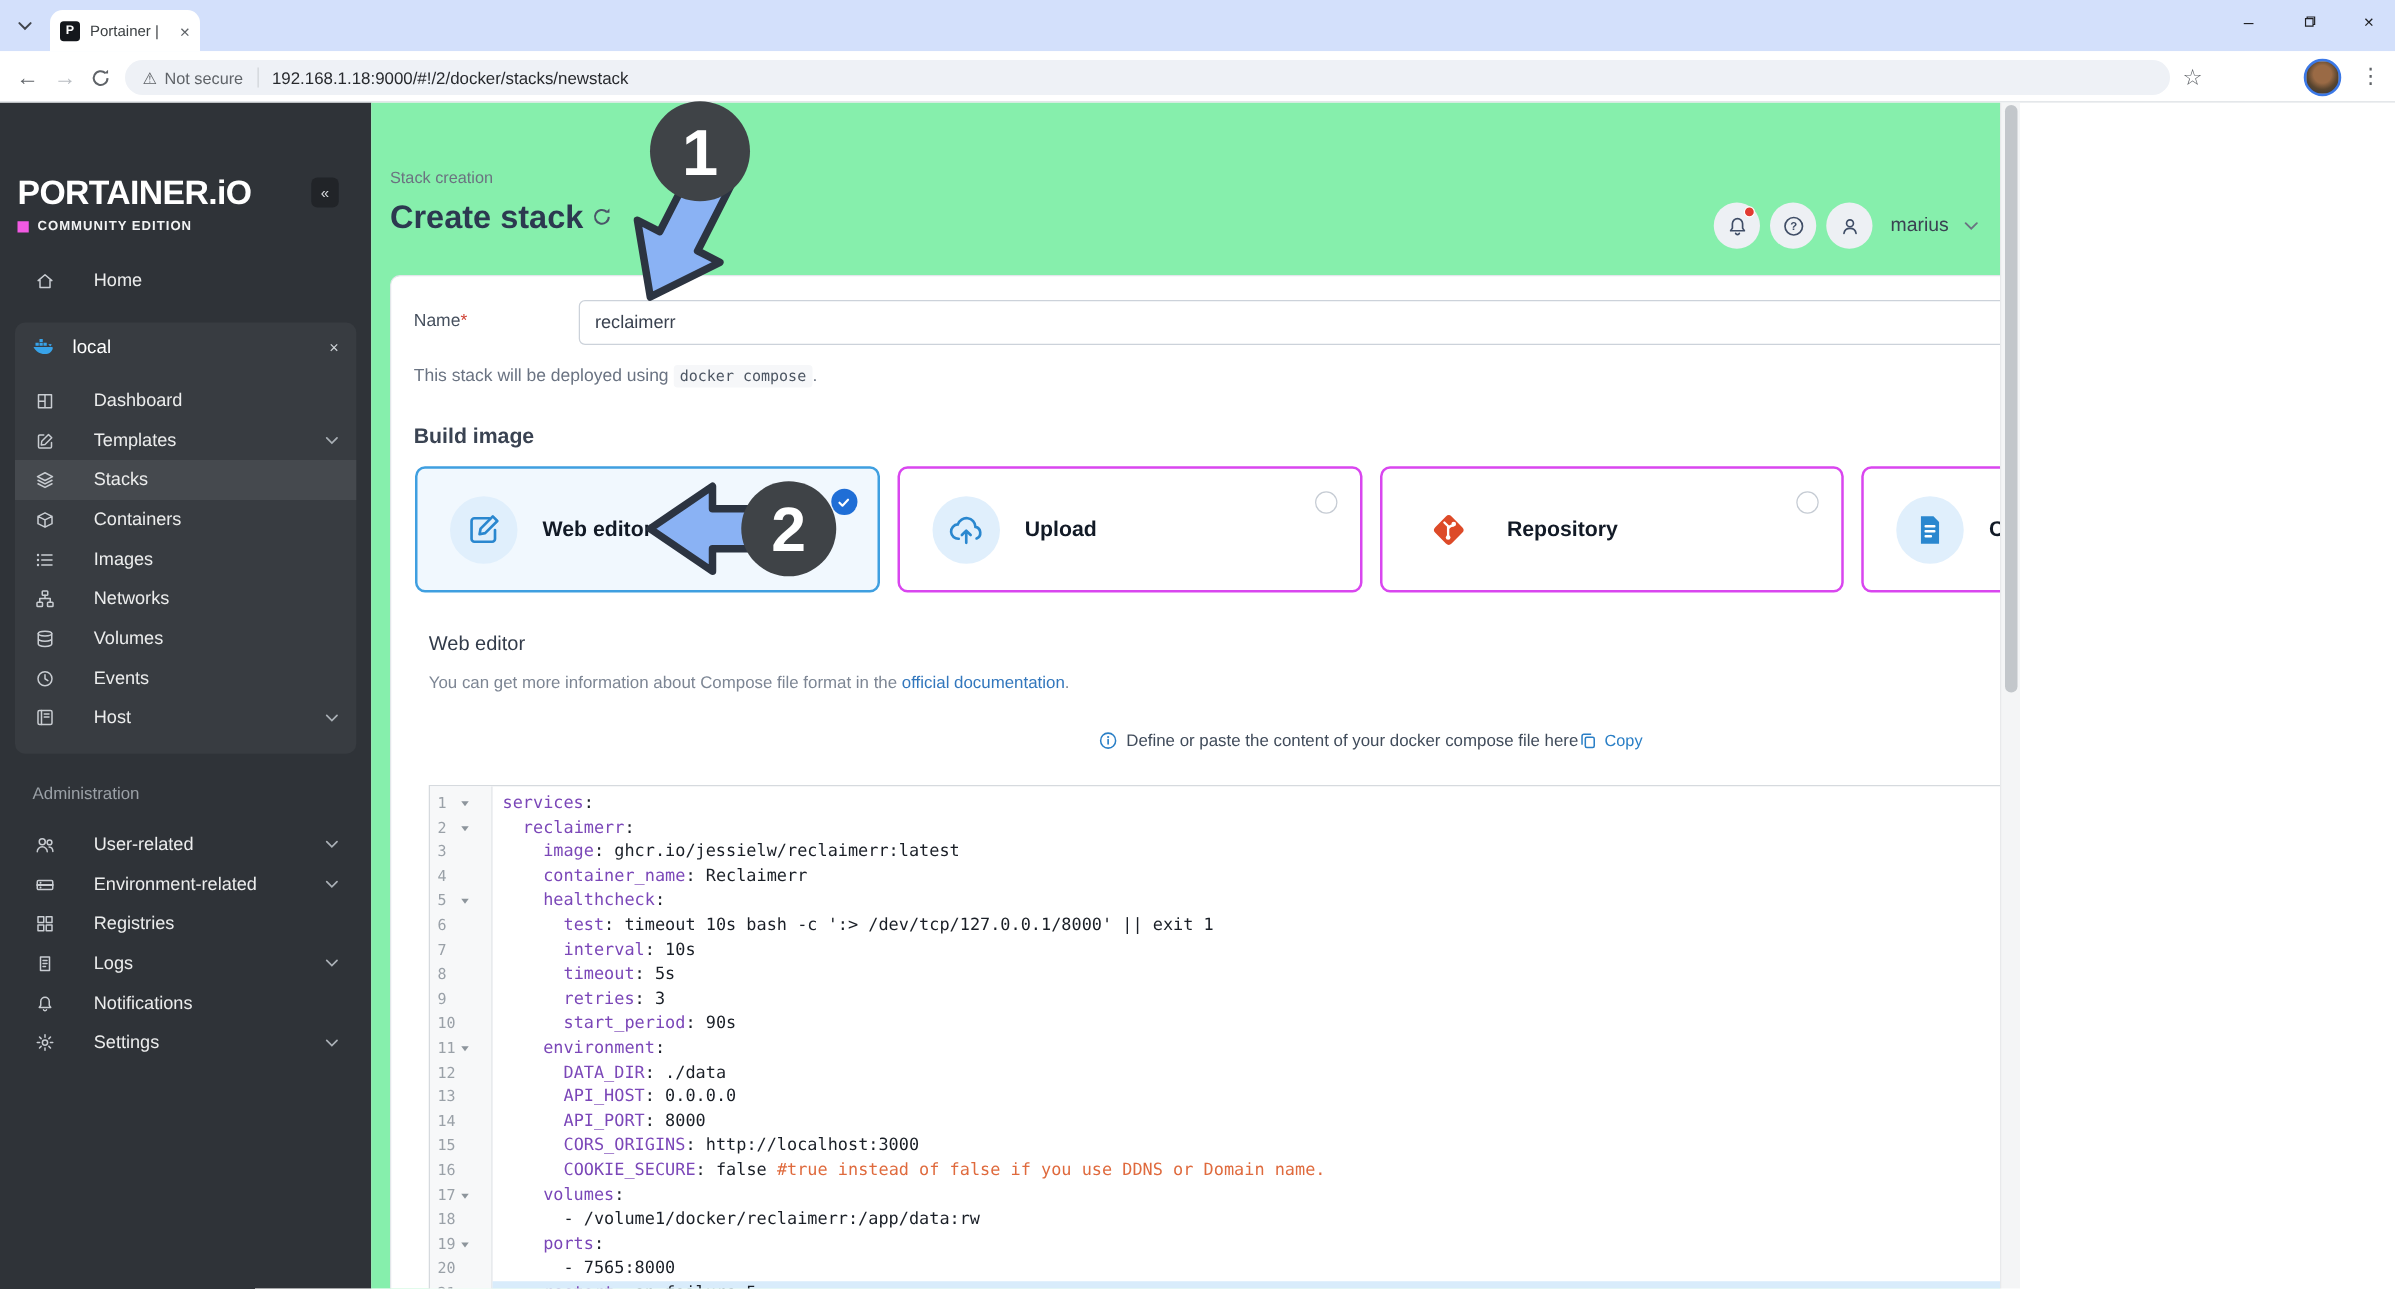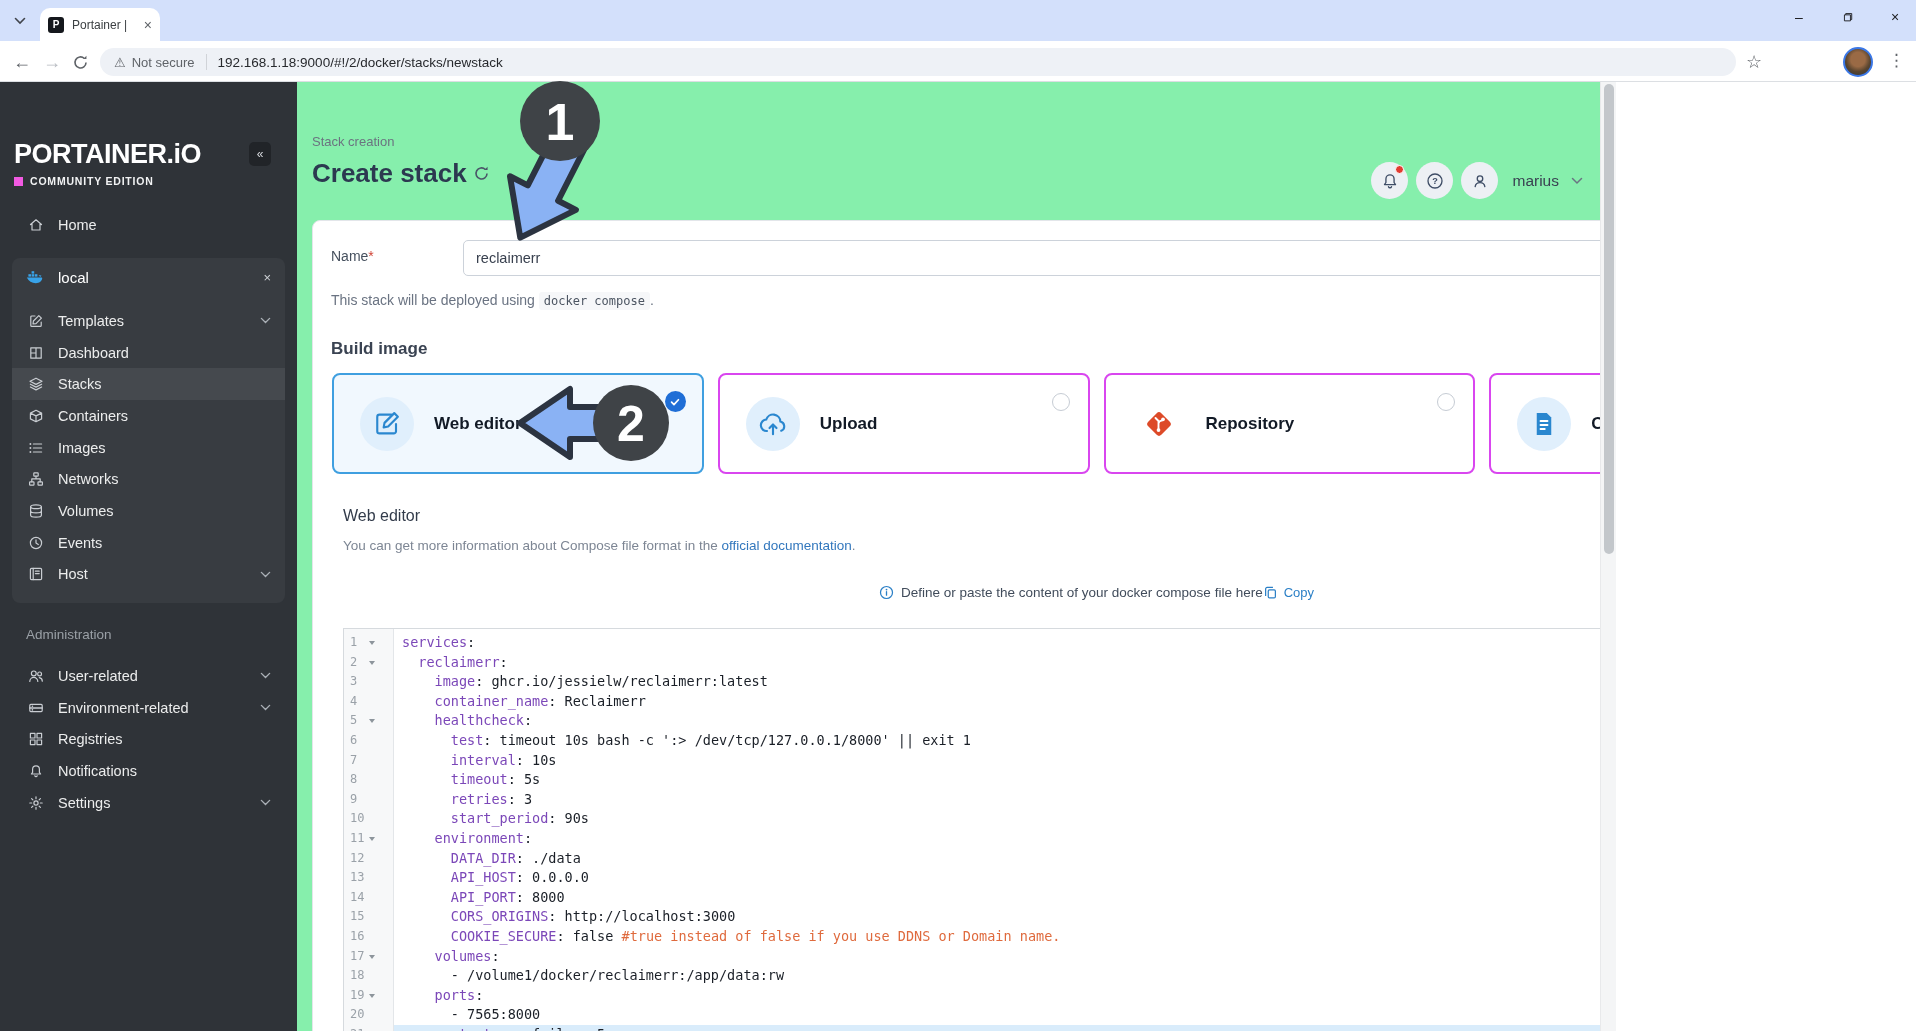--- a/index.html
+++ b/index.html
@@ -32,21 +32,21 @@
   #sidebar{width:297px;flex:none;background:var(--sidebar_bg);position:relative;color:#eceded;}
   #main{flex:1;position:relative;background:#86efac;overflow:hidden;}
   .pagescroll{width:16px;flex:none;background:#f4f5f6;border-left:1px solid #e8e9eb;position:relative;}
   .thumb{position:absolute;left:3px;top:2px;width:10px;height:470px;background:#c3c7cb;border-radius:6px;}
 
   
   .logo{position:absolute;left:14px;top:57px;font-size:27px;font-weight:bold;color:#fff;letter-spacing:-0.5px;}
   .collapse{position:absolute;left:249px;top:60px;width:22px;height:24px;background:#212428;border-radius:5px;color:#d6d9dd;font-size:12px;display:flex;align-items:center;justify-content:center;}
   .edition{position:absolute;left:14px;top:93px;display:flex;align-items:center;gap:7px;font-size:10.5px;font-weight:bold;letter-spacing:.8px;color:#f2f3f4;}
   .pinksq{width:9px;height:9px;background:var(--pink);}
-  .side-item{display:flex;align-items:center;gap:14px;padding-left:16px;height:31.7px;font-size:14.5px;color:#eceded;border-radius:6px;cursor:pointer;}
+  .side-item{display:flex;align-items:center;gap:31px;padding-left:16px;height:31.7px;font-size:14.5px;color:#eceded;border-radius:6px;cursor:pointer;}
   .side-item .icn{width:16px;height:16px;color:#c9cdd2;flex:none;display:flex;}
   .side-item .chev{margin-left:auto;margin-right:14px;width:11px;color:#aab0b6;display:flex;}
   .side-item.selected{background:#45494e;border-radius:0;}
   #home-item{position:absolute;left:12px;top:127px;width:273px;}
   .localbox{position:absolute;left:12px;top:176px;width:273px;height:345px;background:#383c41;border-radius:8px;}
   .localhead{display:flex;align-items:center;padding:11px 14px;gap:14px;}
   .localhead .lname{font-size:15px;color:#fff;}
   .localhead .x{margin-left:auto;font-size:13px;color:#cfd3d7;}
   #local-items{margin-top:8px;}
   .adminlbl{position:absolute;left:26px;top:545px;font-size:13.5px;color:#9aa0a6;}
@@ -187,38 +187,38 @@
                 </g>
               </svg>
           </span>
           <span class="lname">local</span>
           <span class="x">×</span>
         </div>
         <div id="local-items">
             <div class="side-item">
               <span class="icn">
                 <svg viewBox="0 0 16 16">
+                  <path d="M2.8 2.8h10.4v10.4H2.8z M8 2.8v10.4 M2.8 8H8" fill="none" stroke="currentColor" stroke-width="1.2" stroke-linecap="round" stroke-linejoin="round"></path>
+                </svg>
+              </span>
+              <span>Dashboard</span>
+            </div>
+            <div class="side-item">
+              <span class="icn">
+                <svg viewBox="0 0 16 16">
                   <path d="M13.2 9v3.4a1 1 0 0 1-1 1H3.8a1 1 0 0 1-1-1V4a1 1 0 0 1 1-1H7M10.8 2.6l2.6 2.6L8 10.6l-3 .4.4-3z" fill="none" stroke="currentColor" stroke-width="1.2" stroke-linecap="round" stroke-linejoin="round"></path>
                 </svg>
               </span>
               <span>Templates</span>
               <span class="chev">
                 <svg viewBox="0 0 12 8">
                   <path d="M1.5 1.5 6 6l4.5-4.5" fill="none" stroke="currentColor" stroke-width="1.5" stroke-linecap="round"></path>
                 </svg>
               </span>
             </div>
-            <div class="side-item">
-              <span class="icn">
-                <svg viewBox="0 0 16 16">
-                  <path d="M2.8 2.8h10.4v10.4H2.8z M8 2.8v10.4 M2.8 8H8" fill="none" stroke="currentColor" stroke-width="1.2" stroke-linecap="round" stroke-linejoin="round"></path>
-                </svg>
-              </span>
-              <span>Dashboard</span>
-            </div>
             <div class="side-item selected">
               <span class="icn">
                 <svg viewBox="0 0 16 16">
                   <path d="M8 2.2 14 5.3 8 8.4 2 5.3zM2.4 8.2 8 11.1l5.6-2.9M2.4 11 8 13.9l5.6-2.9" fill="none" stroke="currentColor" stroke-width="1.2" stroke-linecap="round" stroke-linejoin="round"></path>
                 </svg>
               </span>
               <span>Stacks</span>
             </div>
             <div class="side-item">
               <span class="icn">
@@ -317,20 +317,33 @@
           <div class="side-item">
             <span class="icn">
               <svg viewBox="0 0 16 16">
                 <rect x="2.4" y="2.4" width="4.6" height="4.6" fill="none" stroke="currentColor" stroke-width="1.2" stroke-linecap="round" stroke-linejoin="round"></rect>
                 <rect x="9" y="2.4" width="4.6" height="4.6" fill="none" stroke="currentColor" stroke-width="1.2" stroke-linecap="round" stroke-linejoin="round"></rect>
                 <rect x="2.4" y="9" width="4.6" height="4.6" fill="none" stroke="currentColor" stroke-width="1.2" stroke-linecap="round" stroke-linejoin="round"></rect>
                 <rect x="9" y="9" width="4.6" height="4.6" fill="none" stroke="currentColor" stroke-width="1.2" stroke-linecap="round" stroke-linejoin="round"></rect>
               </svg>
             </span>
             <span>Registries</span>
+          </div>
+          <div class="side-item">
+            <span class="icn">
+              <svg viewBox="0 0 16 16">
+                <path d="M4.4 2.6h7.2v10.8H4.4zM6.4 5.4h3.2M6.4 7.8h3.2M6.4 10.2h2" fill="none" stroke="currentColor" stroke-width="1.2" stroke-linecap="round" stroke-linejoin="round"></path>
+              </svg>
+            </span>
+            <span>Logs</span>
+            <span class="chev">
+              <svg viewBox="0 0 12 8">
+                <path d="M1.5 1.5 6 6l4.5-4.5" fill="none" stroke="currentColor" stroke-width="1.5" stroke-linecap="round"></path>
+              </svg>
+            </span>
           </div>
           <div class="side-item">
             <span class="icn">
               <svg viewBox="0 0 16 16">
                 <path d="M12.6 11H3.4l1.2-1.7V6.2c0-1.9 1.5-3.4 3.4-3.4s3.4 1.5 3.4 3.4v3.1zM6.8 12.8a1.3 1.3 0 0 0 2.4 0" fill="none" stroke="currentColor" stroke-width="1.2" stroke-linecap="round" stroke-linejoin="round"></path>
               </svg>
             </span>
             <span>Notifications</span>
           </div>
           <div class="side-item">

